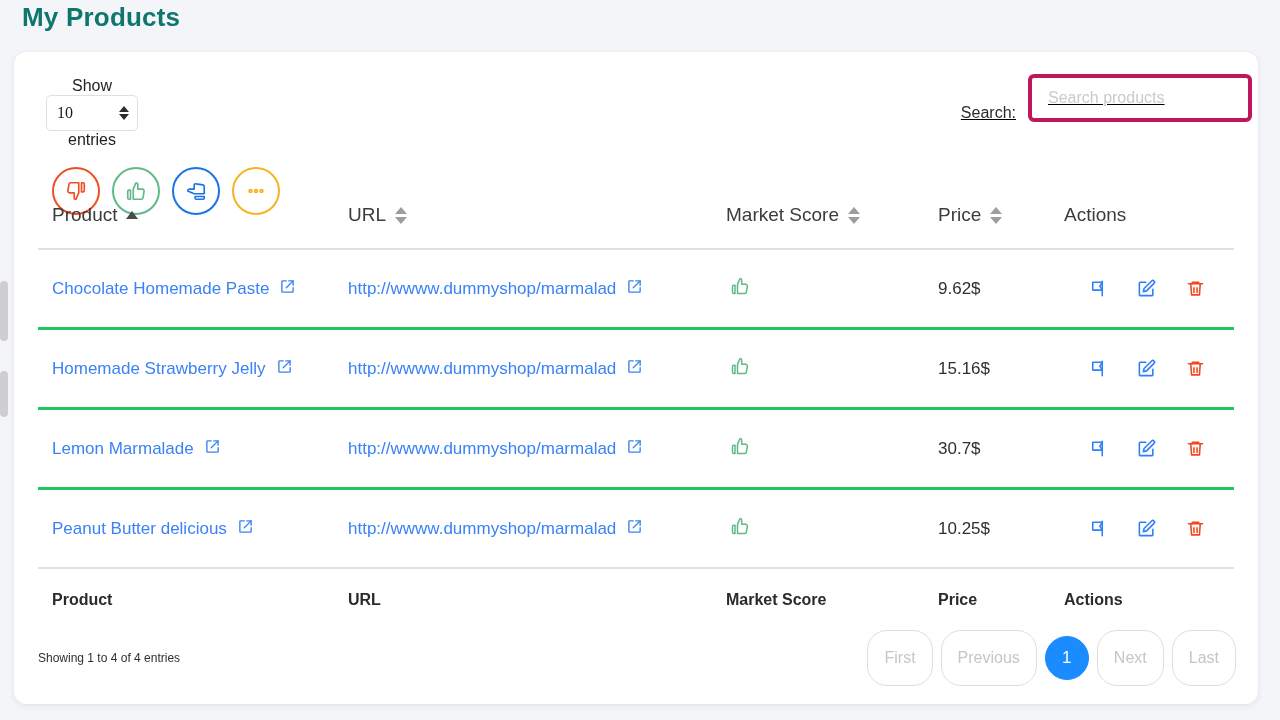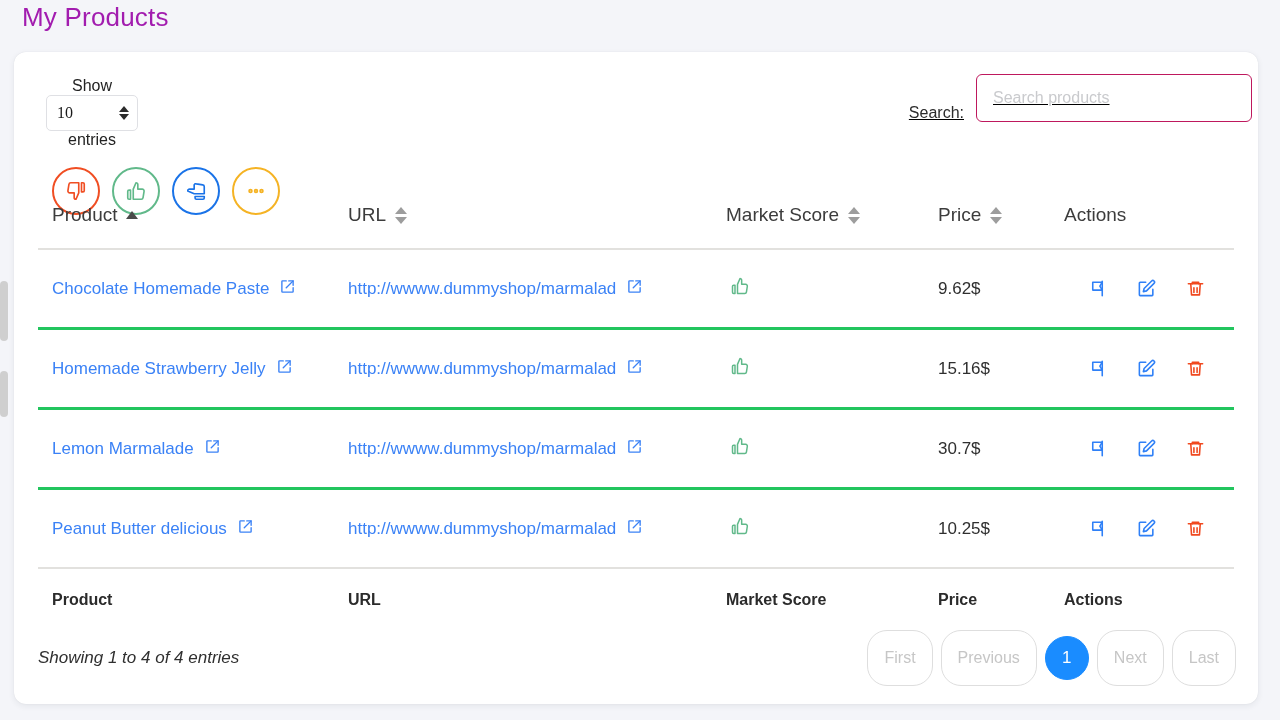--- a/index.html
+++ b/index.html
@@ -17,23 +17,23 @@
     position: absolute; left: 0; width: 8px;
     background: #cfcfcf; border-radius: 4px;
   }
   .edge-scroll.a { top: 281px; height: 60px; }
   .edge-scroll.b { top: 371px; height: 46px; }
 
   .page-title {
     position: absolute;
     left: 22px; top: 2px;
     font-size: 26px;
-    color: #a21caf;
+    color: #0f766e;
     letter-spacing: .2px;
-    font-weight: 400;
+    font-weight: 700;
   }
 
   .card {
     position: absolute;
     left: 14px; top: 52px;
     width: 1244px; height: 652px;
     background: #ffffff;
     border-radius: 12px;
     box-shadow: 0 2px 6px rgba(40,45,60,.08), 0 0 1px rgba(40,45,60,.12);
     overflow: hidden;
@@ -94,22 +94,22 @@
   .rb-up   { color: #61b98a; }
   .rb-right{ color: #1a73e8; }
   .rb-more { color: #f5b324; }
 
   .search-wrap {
     position: absolute; right: 6px; top: 22px;
     display: flex; align-items: flex-end; text-decoration: underline;
   }
   .search-label { font-size: 16px; color: #2b2b2b; margin-right: 12px; }
   .search-input {
-    width: 276px; height: 48px;
-    border: 1px solid #be185d;
+    width: 224px; height: 48px;
+    border: 4px solid #be185d;
     border-radius: 6px;
     padding: 0 16px;
     font-size: 16px;
     font-family: "Liberation Sans", sans-serif;
     color: #333;
     outline: none;
     background: #fff;
   }
   .search-input::placeholder { color: #c9cacd; }
 
@@ -188,21 +188,21 @@
     padding: 22px 0 0 0;
     border: none;
   }
   tfoot th.col-product { padding-left: 14px !important; }
 
   .bottom-row {
     position: absolute;
     left: 24px; right: 22px; bottom: 18px;
     display: flex; align-items: center; justify-content: space-between;
   }
-  .info { font-size: 17px; color: #2f2f2f; font-style: italic; }
+  .info { font-size: 12px; color: #2f2f2f; }
   .pager { display: flex; align-items: center; gap: 8px; }
   .pg {
     height: 56px; min-width: 56px;
     padding: 0 16px;
     border: 1px solid #dedede;
     border-radius: 20px;
     display: flex; align-items: center; justify-content: center;
     font-size: 16px; color: #c6c6c6;
     background: #fff;
     cursor: pointer;

